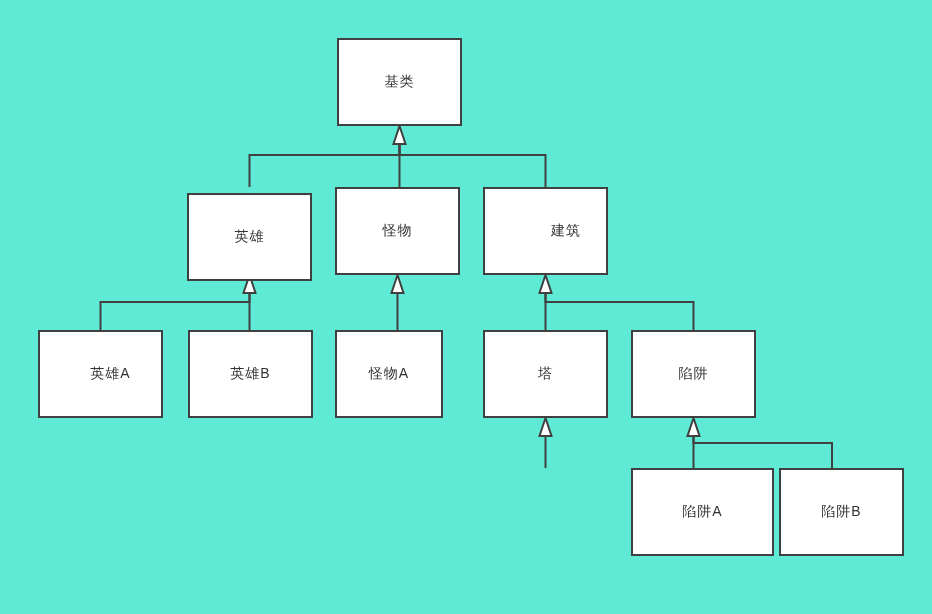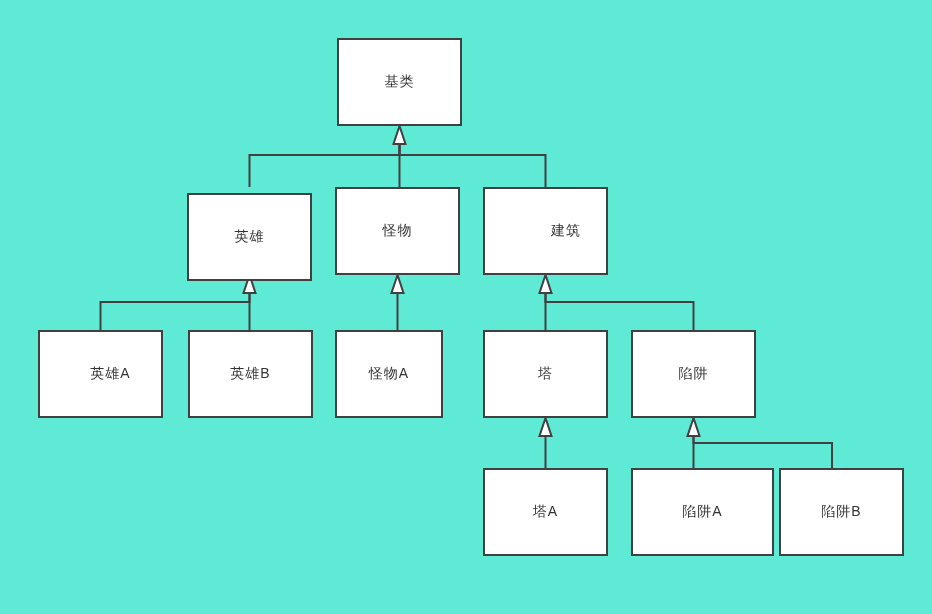--- a/index.html
+++ b/index.html
@@ -84,22 +84,19 @@
     </div>
     <div class="node" style="left: 335px; top: 330px; width: 108px; height: 88px;">
       <span>怪物A</span>
     </div>
     <div class="node" style="left: 483px; top: 330px; width: 125px; height: 88px;">
       <span>塔</span>
     </div>
     <div class="node" style="left: 631px; top: 330px; width: 125px; height: 88px; font-family: Liberation Serif, serif;">
       <span>陷阱</span>
     </div>
-    <div class="node" style="left: 483px; top: 468px; width: 125px; height: 88px;">
-      <span>塔A</span>
-    </div>
     <div class="node" style="left: 631px; top: 468px; width: 143px; height: 88px;">
       <span>陷阱A</span>
     </div>
     <div class="node" style="left: 779px; top: 468px; width: 125px; height: 88px;">
       <span>陷阱B</span>
     </div>
   </div>
 
 </body></html>

